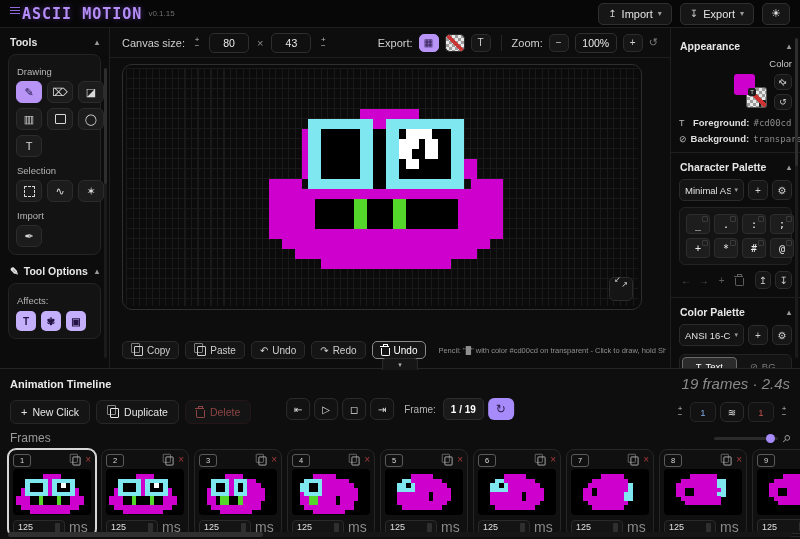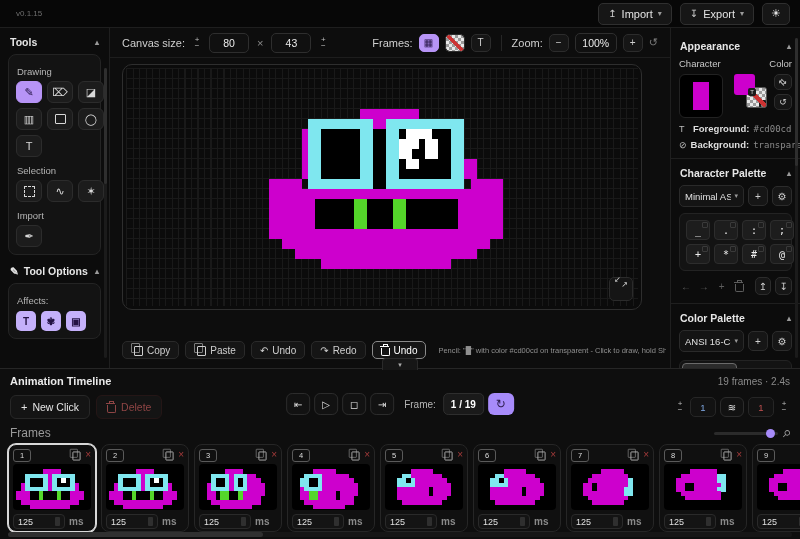--- a/index.html
+++ b/index.html
@@ -146,21 +146,21 @@
             font-size:9.5px;color:#7c7c7c;cursor:pointer;}
   .seg .opt.on{background:#2b2b2b;color:#fff;border:1px solid #6a6a6a;box-sizing:border-box;}
 
   
   .timeline{position:absolute;left:0;right:0;bottom:0;height:171px;background:#0e0e0e;border-top:1px solid #262626;box-sizing:border-box;}
   .collapse-tab{position:absolute;top:-11px;left:50%;transform:translateX(-50%);width:34px;height:11px;
       background:#161616;border:1px solid #2a2a2a;border-bottom:none;border-radius:4px 4px 0 0;display:flex;
       align-items:center;justify-content:center;color:#aaa;font-size:7px;cursor:pointer;}
   .tl-head{display:flex;align-items:center;justify-content:space-between;padding:6px 10px 2px 10px;}
   .tl-title{font-size:11px;font-weight:bold;color:#eaeaea;}
-  .tl-summary{font-size:10px;color:#8a8a8a;}
+  .tl-summary{font-size:15px;color:#8a8a8a;font-style:italic;}
   .tl-controls{position:relative;display:flex;align-items:center;padding:4px 10px;height:28px;}
   .tl-left{display:flex;gap:6px;}
   .tlbtn{height:24px;display:flex;align-items:center;gap:5px;background:#141414;border:1px solid #272727;
          border-radius:6px;padding:0 10px;color:#e5e5e5;font-size:10.5px;cursor:pointer;box-sizing:border-box;white-space:nowrap;}
   .tlbtn .plus{font-size:11px;}
   .tlbtn.danger{color:#8f4545;border-color:#241616;}
   .tl-center{position:absolute;left:50%;top:4px;transform:translateX(-50%);display:flex;align-items:center;gap:4px;}
   .pbtn{width:24px;height:22px;background:#121212;border:1px solid #2c2c2c;border-radius:6px;display:flex;
         align-items:center;justify-content:center;color:#e0e0e0;font-size:10px;cursor:pointer;box-sizing:border-box;}
   .frame-lbl{color:#b5b5b5;font-size:10px;margin:0 3px 0 6px;}
@@ -188,28 +188,29 @@
             justify-content:center;font-size:7.5px;color:#ddd;padding:0 2px;}
   .fc-sp{flex:1;}
   .fc-ic{color:#b5b5b5;transform:scale(.9);}
   .fc-x{color:#a33a3a;font-size:10px;line-height:10px;cursor:pointer;}
   .fc-thumb{margin-top:3px;width:78px;height:46px;background:#000;border-radius:4px;position:relative;overflow:hidden;}
   .fc-thumb .px{position:absolute;left:3px;top:1px;width:72px;height:44px;}
   .fc-dur{display:flex;align-items:center;gap:4px;margin-top:4px;}
   .fc-input{width:52px;height:15px;background:#141414;border:1px solid #2a2a2a;border-radius:4px;display:flex;
             align-items:center;padding:0 4px;font-size:9px;color:#e0e0e0;box-sizing:border-box;}
   .fc-step{margin-left:auto;width:5px;height:9px;background:#2f2f2f;border-radius:1px;}
-  .fc-ms{font-size:10px;color:#8a8a8a;font-weight:bold;}
+  .fc-ms{font-size:14px;color:#8a8a8a;}
   .hscroll{position:absolute;left:8px;right:8px;bottom:2px;height:5px;background:#161616;border-radius:3px;}
   .hscroll .hthumb{position:absolute;left:0;top:0;height:5px;width:255px;background:#303030;border-radius:3px;cursor:pointer;}
 </style>
 </head>
 <body>
 
 <div class="header">
+  <span class="logo"><span class="speed"><i></i><i></i><i></i></span><span>ASCII MOTION</span></span>
   <span class="version">v0.1.15</span>
   <div class="hdr-right">
     <div class="hbtn">
       <span class="ig">↥</span>
       <span>Import</span>
       <span class="chev">▾</span>
     </div>
     <div class="hbtn">
       <span class="ig">↧</span>
       <span>Export</span>
@@ -309,21 +310,21 @@
       </span>
     <span class="valbox">80</span>
     <span class="x-sep">×</span>
     <span class="valbox">43</span>
     <span class="stepper">
         <span>+</span>
         <span>−</span>
       </span>
 
     <div class="cbar-right">
-      <span class="lbl">Frames:</span>
+      <span class="lbl">Export:</span>
       <div class="mini active">
           <span>▦</span>
         </div>
       <div class="mini checker">
           <span></span>
         </div>
       <div class="mini">
           <span>T</span>
         </div>
       <div class="divline"></div>
@@ -460,26 +461,20 @@
     <span class="status-text">Pencil: "█" with color #cd00cd on transparent - Click to draw, hold Shift+click for lines</span>
   </div>
 </div>
 
 <div class="right-panel">
   <div class="rp-head">
     <span>Appearance</span>
     <span class="chev">▴</span>
   </div>
   <div class="rp-row">
-    <div>
-      <div class="rp-col-label">Character</div>
-      <div class="char-swatch">
-          <i></i>
-        </div>
-    </div>
     <div style="margin-left:auto">
       <div class="rp-col-label" style="text-align:right">Color</div>
       <div style="display:flex;gap:4px">
         <div class="color-stack">
           <div class="sw fg">
               <span class="tag">T</span>
             </div>
           <div class="sw bg checker">
               <span class="tag">⊘</span>
             </div>
@@ -589,20 +584,24 @@
     </div>
   <div class="tl-head">
     <span class="tl-title">Animation Timeline</span>
     <span class="tl-summary">19 frames · 2.4s</span>
   </div>
   <div class="tl-controls">
     <div class="tl-left">
       <div class="tlbtn">
           <span class="plus">+</span>
           <span>New Click</span>
+        </div>
+      <div class="tlbtn">
+          <span class="ic-copy"></span>
+          <span>Duplicate</span>
         </div>
       <div class="tlbtn danger">
           <span class="ic-trash"></span>
           <span>Delete</span>
         </div>
     </div>
     <div class="tl-center">
       <div class="pbtn">
           <span>⇤</span>
         </div>

